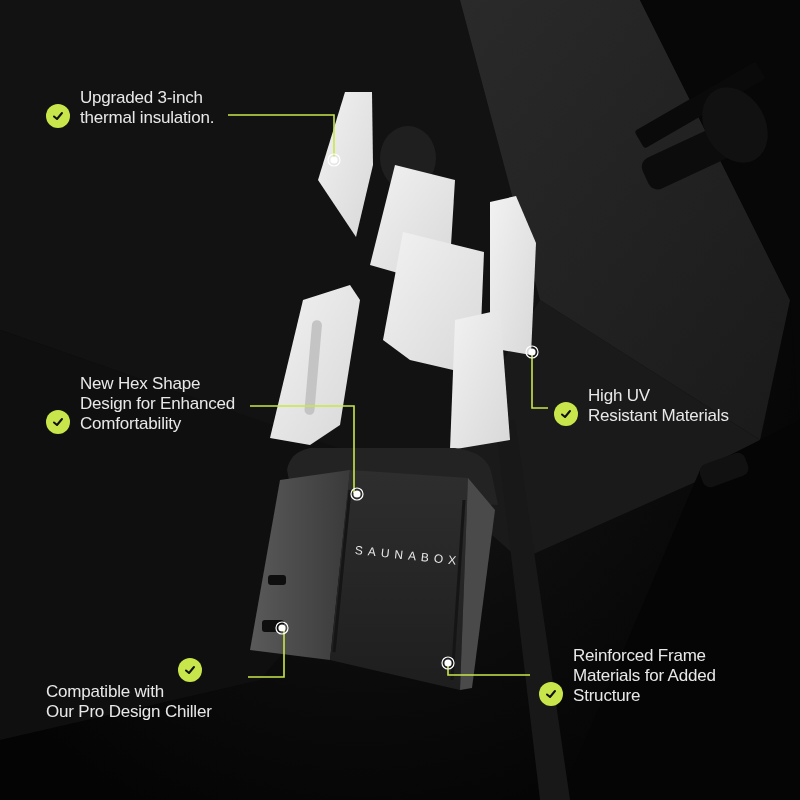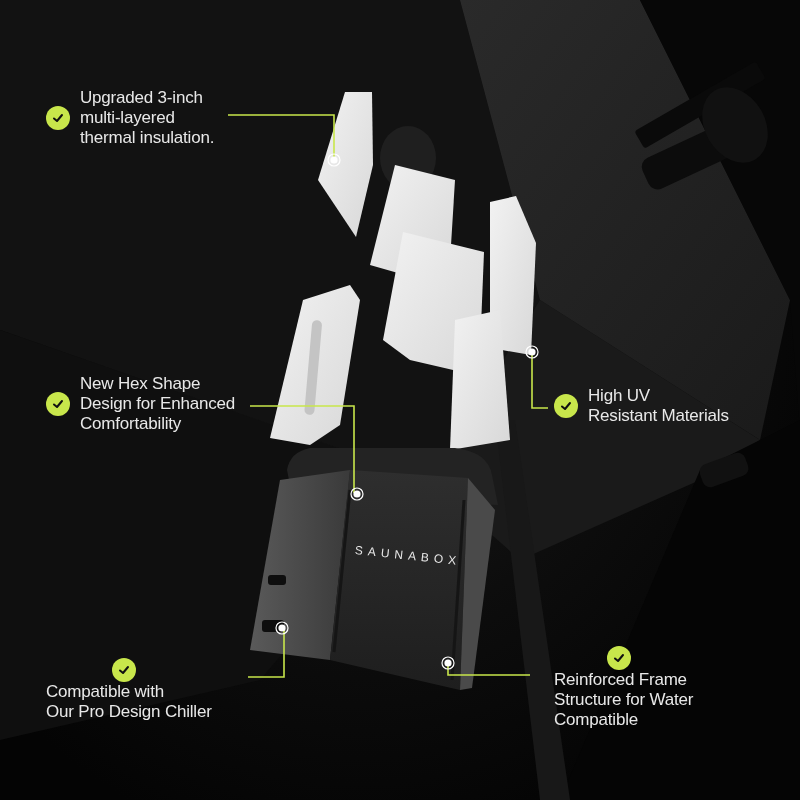--- a/index.html
+++ b/index.html
@@ -1,20 +1,20 @@
 <!DOCTYPE html>
 <html><head>
 <meta charset="utf-8">
 <style>
   html, body { margin:0; padding:0; }
   body { width:800px; height:800px; overflow:hidden; background:#050505; font-family:"Liberation Sans", sans-serif; }
   .stage { position:relative; width:800px; height:800px; overflow:hidden;
     background: radial-gradient(ellipse at 45% 40%, #1e1e1e 0%, #0d0d0d 45%, #040404 80%); }
   svg.scene { position:absolute; left:0; top:0; }
-  .feature { position:absolute; display:flex; align-items:center; }
+  .feature { position:absolute; display:flex; align-items:flex-end; }
   .check { width:24px; height:24px; border-radius:50%; background:#c8e64b; display:flex; align-items:center; justify-content:center; flex:none; margin-right:10px; }
   .check svg { width:12px; height:12px; }
   .ftext { color:#e8e8e8; font-size:17px; line-height:20px; letter-spacing:-0.2px; }
   .ftext span { display:block; white-space:nowrap; }
   .brand { position:absolute; left:355px; top:543px; color:#e6e6e6; font-size:12px; letter-spacing:5px; transform:rotate(6deg); transform-origin:left center; }
 </style>
 </head>
 <body>
 
 <div class="stage">
@@ -116,21 +116,20 @@
   <div class="brand">SAUNABOX</div>
 
   <div class="feature" style="left:46px; top:88px;">
     <div class="check">
       <svg viewBox="0 0 12 12">
           <polyline points="2,6.5 5,9 10,3" fill="none" stroke="#111" stroke-width="2" stroke-linecap="round" stroke-linejoin="round"></polyline>
         </svg>
     </div>
     <div class="ftext">
       <span>Upgraded 3-inch</span>
-      <span>multi-layered</span>
       <span>thermal insulation.</span>
     </div>
   </div>
 
   <div class="feature" style="left:554px; top:386px;">
     <div class="check">
       <svg viewBox="0 0 12 12">
           <polyline points="2,6.5 5,9 10,3" fill="none" stroke="#111" stroke-width="2" stroke-linecap="round" stroke-linejoin="round"></polyline>
         </svg>
     </div>
@@ -158,26 +157,26 @@
       <svg viewBox="0 0 12 12">
           <polyline points="2,6.5 5,9 10,3" fill="none" stroke="#111" stroke-width="2" stroke-linecap="round" stroke-linejoin="round"></polyline>
         </svg>
     </div>
     <div class="ftext">
       <span>Compatible with</span>
       <span>Our Pro Design Chiller</span>
     </div>
   </div>
 
-  <div class="feature" style="left:554px; top:646px;flex-direction:column;">
+  <div class="feature" style="left:539px; top:646px;">
     <div class="check">
       <svg viewBox="0 0 12 12">
           <polyline points="2,6.5 5,9 10,3" fill="none" stroke="#111" stroke-width="2" stroke-linecap="round" stroke-linejoin="round"></polyline>
         </svg>
     </div>
     <div class="ftext">
       <span>Reinforced Frame</span>
-      <span>Structure for Water</span>
-      <span>Compatible</span>
+      <span>Materials for Added</span>
+      <span>Structure</span>
     </div>
   </div>
 
 </div>
 
 </body></html>

